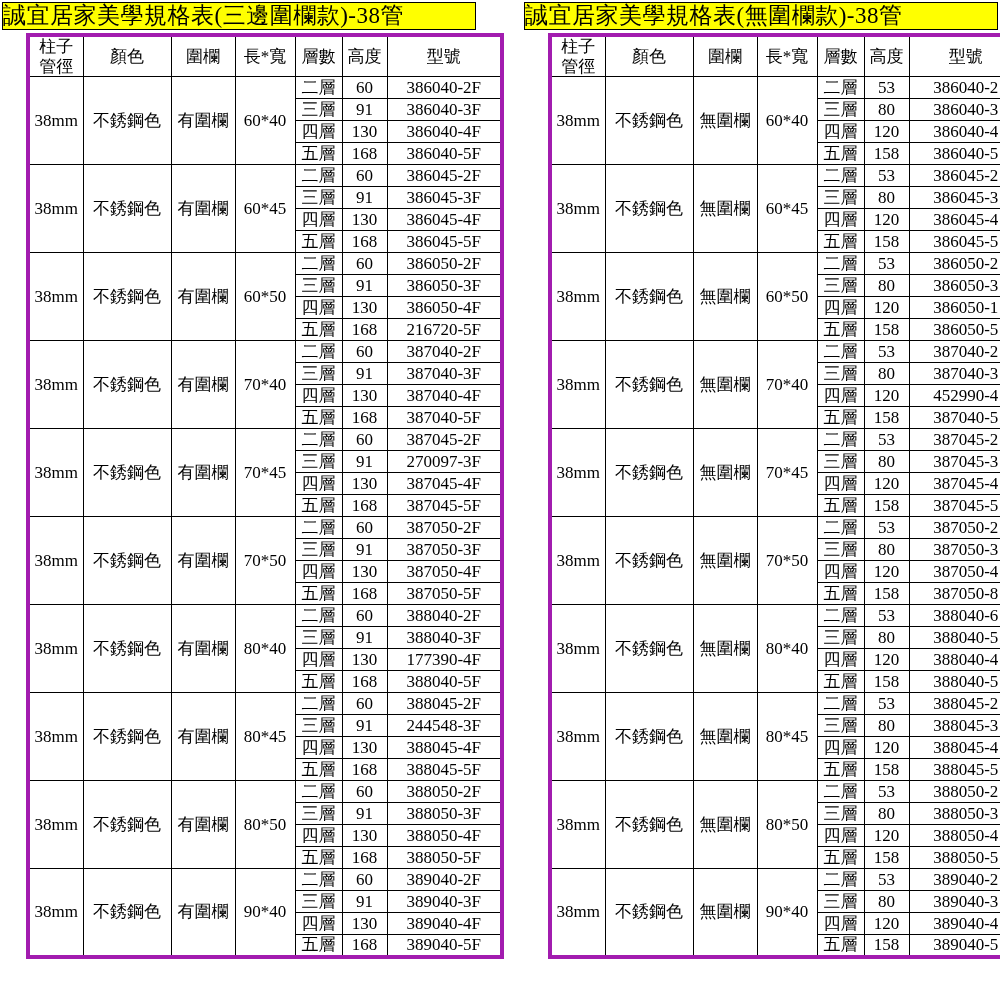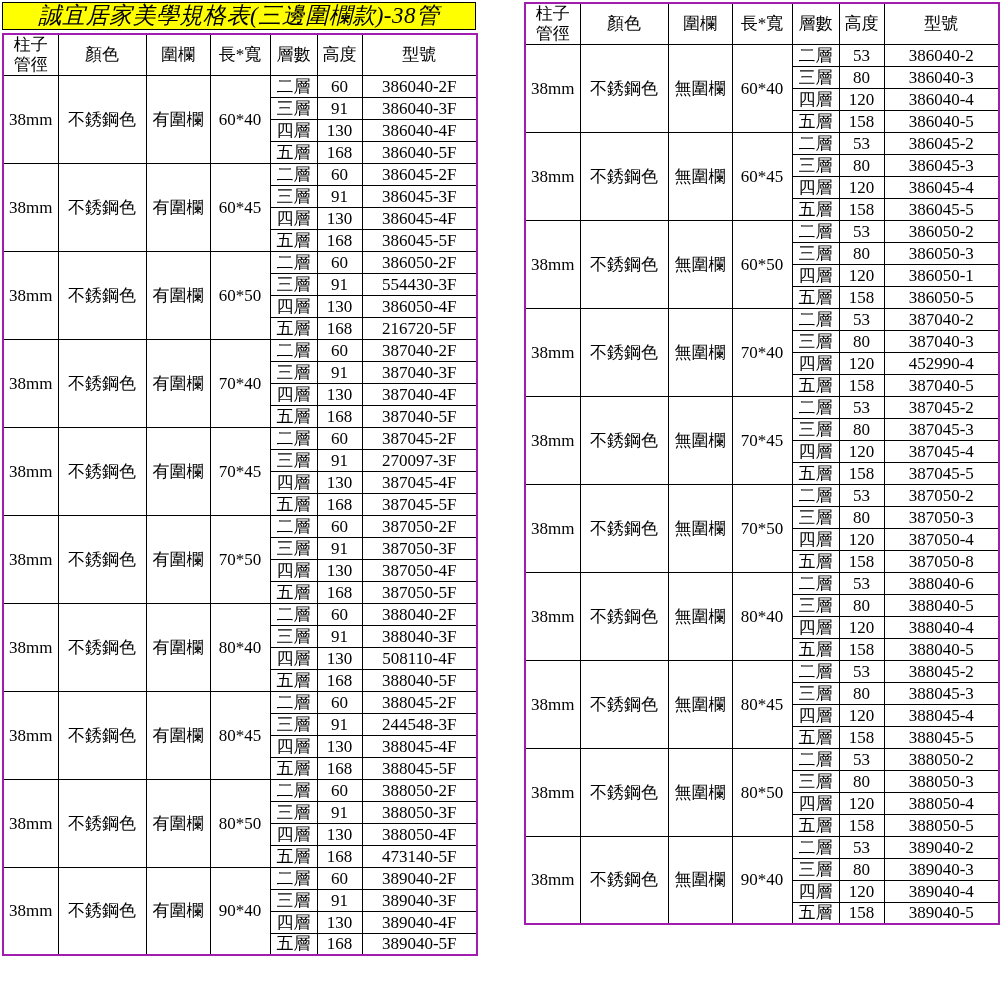--- a/index.html
+++ b/index.html
@@ -12,33 +12,32 @@
   }
   .canvas { position: relative; width: 1000px; height: 995px; }
   .sheet { position: absolute; top: 2px; width: 474px; }
   .sheet.left  { left: 2px; }
   .sheet.right { left: 524px; }
   .table-title {
     background: #ffff00;
     border: 1px solid #000000;
     height: 28px;
     line-height: 26px;
-    text-align: center;
     font-size: 23px;
     letter-spacing: 0.5px;
     margin-bottom: 3px;
     overflow: hidden;
     white-space: nowrap;
-    font-style: italic;
   }
   table.spec {
     width: 100%;
     border-collapse: collapse;
     table-layout: fixed;
-    border: 2px solid #a21caf;
+    border: 4px solid #a21caf;
+    margin-left: 24px;
   }
   table.spec th, table.spec td {
     border: 1px solid #000000;
     text-align: center;
     vertical-align: middle;
     overflow: hidden;
     padding: 0;
   }
   table.spec thead th {
     height: 41px;
@@ -144,21 +143,21 @@
             <td rowspan="4">不銹鋼色</td>
             <td rowspan="4">有圍欄</td>
             <td rowspan="4">60*50</td>
             <td>二層</td>
             <td class="num">60</td>
             <td class="num">386050-2F</td>
           </tr>
           <tr>
             <td>三層</td>
             <td class="num">91</td>
-            <td class="num">554430-3F</td>
+            <td class="num">386050-3F</td>
           </tr>
           <tr>
             <td>四層</td>
             <td class="num">130</td>
             <td class="num">386050-4F</td>
           </tr>
           <tr>
             <td>五層</td>
             <td class="num">168</td>
             <td class="num">216720-5F</td>
@@ -245,21 +244,21 @@
             <td class="num">388040-2F</td>
           </tr>
           <tr>
             <td>三層</td>
             <td class="num">91</td>
             <td class="num">388040-3F</td>
           </tr>
           <tr>
             <td>四層</td>
             <td class="num">130</td>
-            <td class="num">508110-4F</td>
+            <td class="num">177390-4F</td>
           </tr>
           <tr>
             <td>五層</td>
             <td class="num">168</td>
             <td class="num">388040-5F</td>
           </tr>
           <tr>
             <td rowspan="4">38mm</td>
             <td rowspan="4">不銹鋼色</td>
             <td rowspan="4">有圍欄</td>
@@ -298,21 +297,21 @@
             <td class="num">388050-3F</td>
           </tr>
           <tr>
             <td>四層</td>
             <td class="num">130</td>
             <td class="num">388050-4F</td>
           </tr>
           <tr>
             <td>五層</td>
             <td class="num">168</td>
-            <td class="num">473140-5F</td>
+            <td class="num">388050-5F</td>
           </tr>
           <tr>
             <td rowspan="4">38mm</td>
             <td rowspan="4">不銹鋼色</td>
             <td rowspan="4">有圍欄</td>
             <td rowspan="4">90*40</td>
             <td>二層</td>
             <td class="num">60</td>
             <td class="num">389040-2F</td>
           </tr>
@@ -329,20 +328,21 @@
           <tr>
             <td>五層</td>
             <td class="num">168</td>
             <td class="num">389040-5F</td>
           </tr>
         </tbody>
     </table>
   </section>
 
   <section class="sheet right">
+    <div class="table-title">誠宜居家美學規格表(無圍欄款)-38管</div>
     <table class="spec">
       <colgroup>
         <col class="c-diam">
           <col class="c-color">
           <col class="c-fence">
           <col class="c-size">
         <col class="c-layer">
           <col class="c-hgt">
           <col class="c-model">
       </colgroup>

